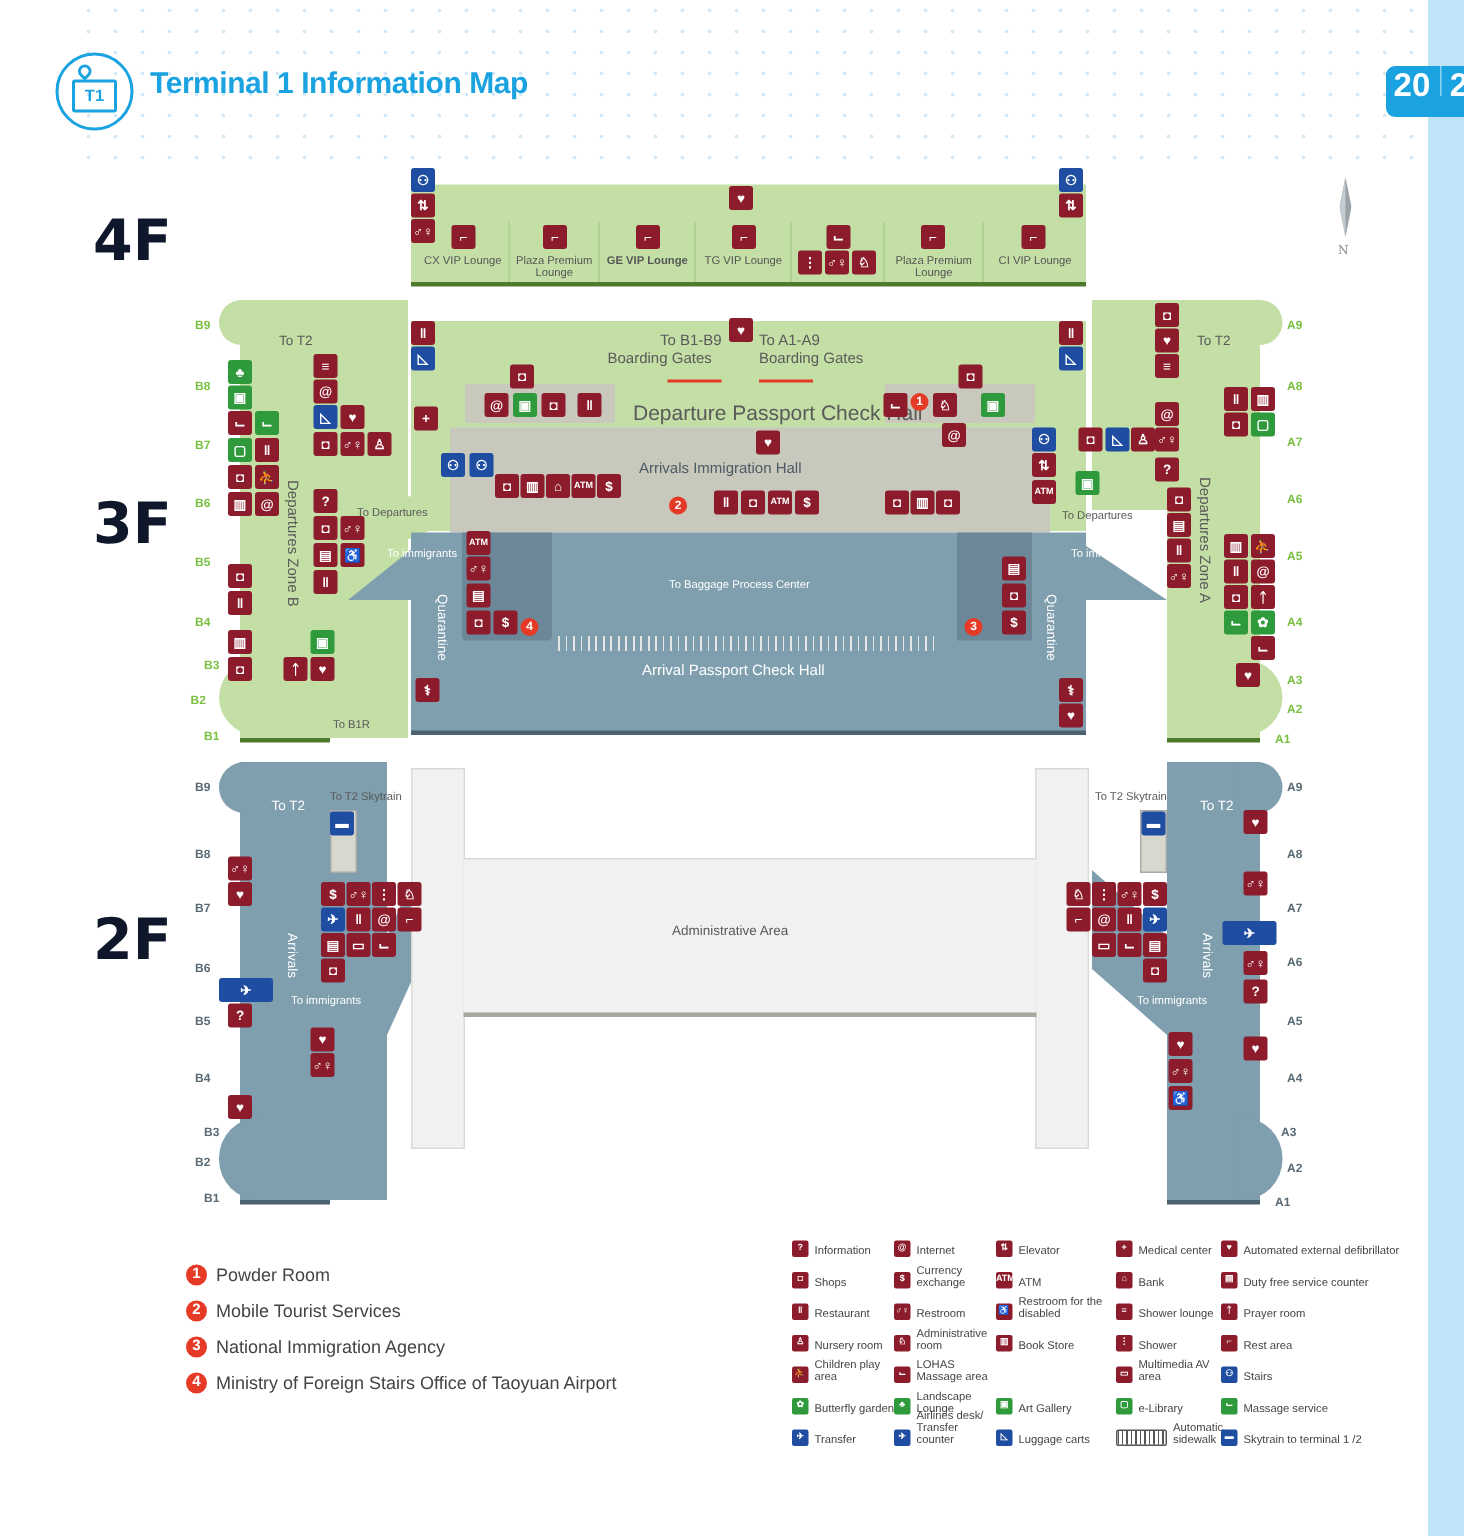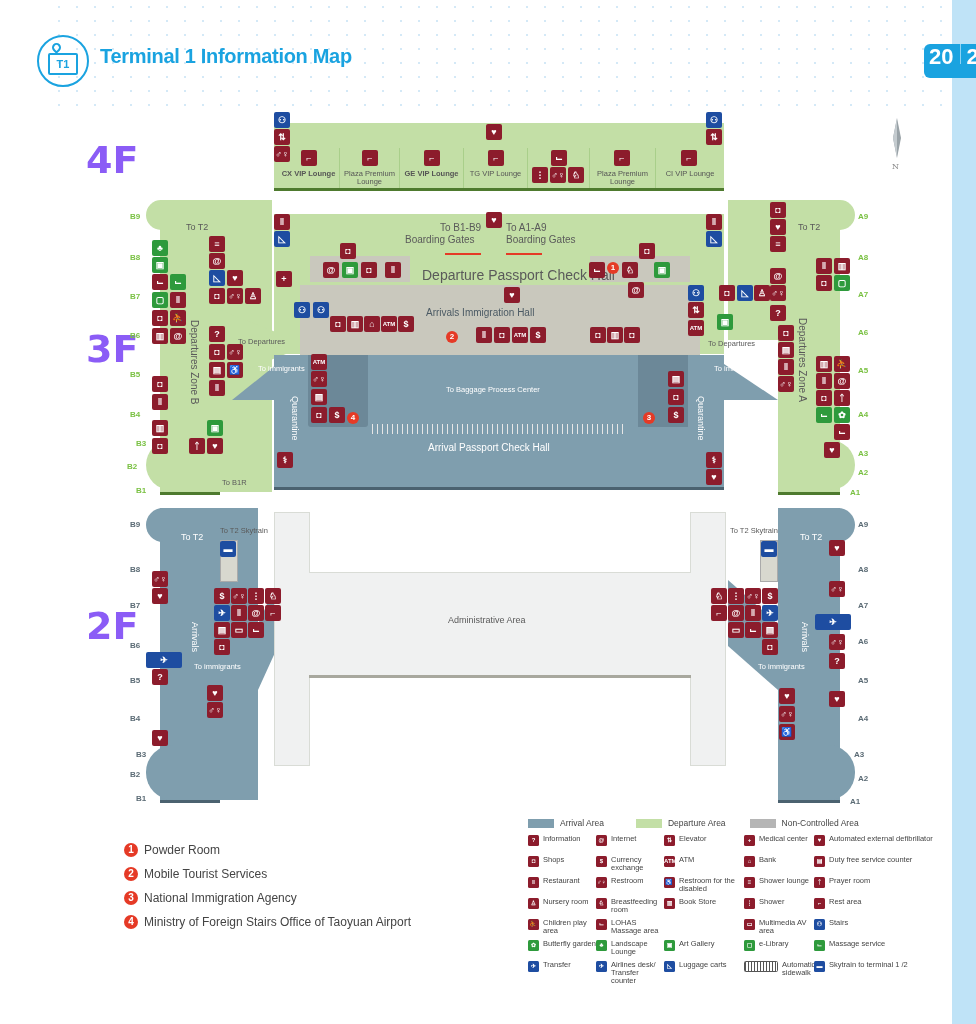--- a/index.html
+++ b/index.html
@@ -14,21 +14,21 @@
   .header-logo { position: absolute; left: 37px; top: 35px; width: 52px; height: 52px; border: 2.5px solid #1aa3e0; border-radius: 50%; display:flex; align-items:center; justify-content:center; }
   .header-logo .map { width: 30px; height: 22px; border: 2px solid #1aa3e0; border-radius: 2px; font-size: 11px; font-weight: bold; color: #1aa3e0; display:flex; align-items:center; justify-content:center; position:relative; top:3px; }
   .header-logo .pin { position:absolute; left:13px; top:6px; width:9px; height:9px; border:2px solid #1aa3e0; border-radius:50% 50% 50% 0; transform: rotate(-45deg); background:#fff; }
   .page-title { position: absolute; left: 100px; top: 45px; font-size: 20px; font-weight: bold; color: #1aa3e0; letter-spacing: -0.3px; }
   .page-num { position: absolute; left: 882px; top: 44px; width: 72px; height: 34px; background: #1aa3e0; border-radius: 6px 0 0 6px; color: #fff; font-size: 22px; font-weight: bold; display:flex; align-items:flex-start; justify-content:center; gap:6px;margin-left:42px; }
   .page-num .sep { width: 1px; height: 20px; background: #8fd3f3; }
 
   .compass { position: absolute; left: 893px; top: 118px; width: 8px; height: 40px; }
   .compass-n { position: absolute; left: 892px; top: 162px; font-size: 8px; color: #888; font-family: "DejaVu Serif", serif; }
 
-  .floor-label { position: absolute; font-size: 38px; font-weight: bold; color: #8b5cf6; font-family: "DejaVu Sans", sans-serif; margin-left: 24px; }
+  .floor-label { position: absolute; font-size: 38px; font-weight: bold; color: #0f172a; font-family: "DejaVu Sans", sans-serif; }
 
   .area { position: absolute; }
   .dep { background: #c3dfa6; }
   .arr { background: #7f9eae; }
   .nc { background: #c9c8bd; }
   .adm { background: #f0f1f1; border: 1px solid #d9dcd6; }
   .shadow-g { box-shadow: 0 3px 0 #4e7a2e; }
   .shadow-a { box-shadow: 0 3px 0 #4b6270; }
 
   .icon { position: absolute; width: 16px; height: 16px; background: #8c1c2c; border-radius: 2px; color: #fff; font-size: 9px; line-height: 16px; text-align: center; font-weight: bold; overflow: hidden; }
@@ -48,21 +48,21 @@
   .lounge { position: absolute; top: 148px; height: 40px; border-right: 1px solid #a9cf8a; font-size: 7.5px; text-align: center; color: #555; line-height: 8px; padding-top: 22px; }
 
   .legend-left { position: absolute; left: 124px; top: 838px; }
   .legend-left .row { display:flex; align-items:center; gap:6px; height: 24px; font-size: 12px; color: #444; }
   .legend-left .num { width: 14px; height: 14px; border-radius: 50%; background: #e53a26; color:#fff; font-size:10px; font-weight:bold; text-align:center; line-height:14px; }
 
   .legend-right { position: absolute; left: 528px; top: 815px; width: 410px; }
   .legend-areas { display:flex; gap: 10px; height: 16px; align-items:center; font-size: 8.5px; color: #444; }
   .legend-areas .sw { width: 26px; height: 9px; display:inline-block; margin-right: 6px; vertical-align: middle; }
   .legend-grid { display:grid; grid-template-columns: 68px 68px 80px 70px 124px; margin-top: 4px; row-gap: 2px; }
-  .lg-item { display:flex; align-items:flex-start; gap: 4px; font-size: 7.5px; color:#444; height: 19px; line-height: 8px; }
+  .lg-item { display:flex; align-items:flex-end; gap: 4px; font-size: 7.5px; color:#444; height: 19px; line-height: 8px; }
   .lg-icon { width: 11px; height: 11px; border-radius: 1.5px; background:#8c1c2c; color:#fff; font-size:6px; text-align:center; line-height:11px; flex: 0 0 11px; font-weight:bold; }
   .lg-icon.blue { background:#1e4da1; }
   .lg-icon.green { background:#2e9a3c; }
   .lg-icon.walk { background: repeating-linear-gradient(90deg, #555 0 1px, #fff 1px 3px); border:1px solid #555; width: 34px; flex: 0 0 34px; }
 </style>
 </head>
 <body>
 
 <div class="dots"></div>
 <div class="side-strip"></div>
@@ -90,21 +90,21 @@
 
 <div>
   <div class="area dep shadow-g" style="left:274px; top:123px; width:450px; height:65px;"></div>
   <div class="icon blue" style="left:274px; top:112px;">⚇</div>
   <div class="icon" style="left:274px; top:129px;">⇅</div>
   <div class="icon" style="left:274px; top:146px;">♂♀</div>
   <div class="icon blue" style="left:706px; top:112px;">⚇</div>
   <div class="icon" style="left:706px; top:129px;">⇅</div>
   <div class="icon" style="left:486px; top:124px;">♥</div>
 
-  <div class="lounge" style="left:278px; width:62px;font-weight:bold;"><span>CX VIP Lounge</span></div>
+  <div class="lounge" style="left:278px; width:62px;"><span>CX VIP Lounge</span></div>
   <div class="lounge" style="left:340px; width:60px;"><span>Plaza Premium Lounge</span></div>
   <div class="lounge" style="left:400px; width:64px;font-weight:bold;"><span>GE VIP Lounge</span></div>
   <div class="lounge" style="left:464px; width:64px;"><span>TG VIP Lounge</span></div>
   <div class="lounge" style="left:528px; width:62px;"></div>
   <div class="lounge" style="left:590px; width:66px;"><span>Plaza Premium Lounge</span></div>
   <div class="lounge" style="left:656px; width:68px; border-right:none;"><span>CI VIP Lounge</span></div>
 
   <div class="icon" style="left:301px; top:150px;">⌐</div>
   <div class="icon" style="left:362px; top:150px;">⌐</div>
   <div class="icon" style="left:424px; top:150px;">⌐</div>
@@ -403,25 +403,20 @@
       <span class="num">3</span>
       <span>National Immigration Agency</span>
     </div>
   <div class="row">
       <span class="num">4</span>
       <span>Ministry of Foreign Stairs Office of Taoyuan Airport</span>
     </div>
 </div>
 
 <div class="legend-right">
-  <div class="legend-areas">
-    <span><span class="sw" style="background:#7f9eae;"></span><span>Arrival Area</span></span>
-    <span style="margin-left:22px;"><span class="sw" style="background:#c3dfa6;"></span><span>Departure Area</span></span>
-    <span style="margin-left:14px;"><span class="sw" style="background:#b5b5b5;"></span><span>Non-Controlled Area</span></span>
-  </div>
   <div class="legend-grid" id="legend-grid">
       <div class="lg-item">
         <span class="lg-icon">?</span>
         <span>Information</span>
       </div>
       <div class="lg-item">
         <span class="lg-icon">@</span>
         <span>Internet</span>
       </div>
       <div class="lg-item">
@@ -475,21 +470,21 @@
       <div class="lg-item">
         <span class="lg-icon">ᛏ</span>
         <span>Prayer room</span>
       </div>
       <div class="lg-item">
         <span class="lg-icon">♙</span>
         <span>Nursery room</span>
       </div>
       <div class="lg-item">
         <span class="lg-icon">♘</span>
-        <span>Breastfeeding room</span>
+        <span>Administrative room</span>
       </div>
       <div class="lg-item">
         <span class="lg-icon">▥</span>
         <span>Book Store</span>
       </div>
       <div class="lg-item">
         <span class="lg-icon">⋮</span>
         <span>Shower</span>
       </div>
       <div class="lg-item">

